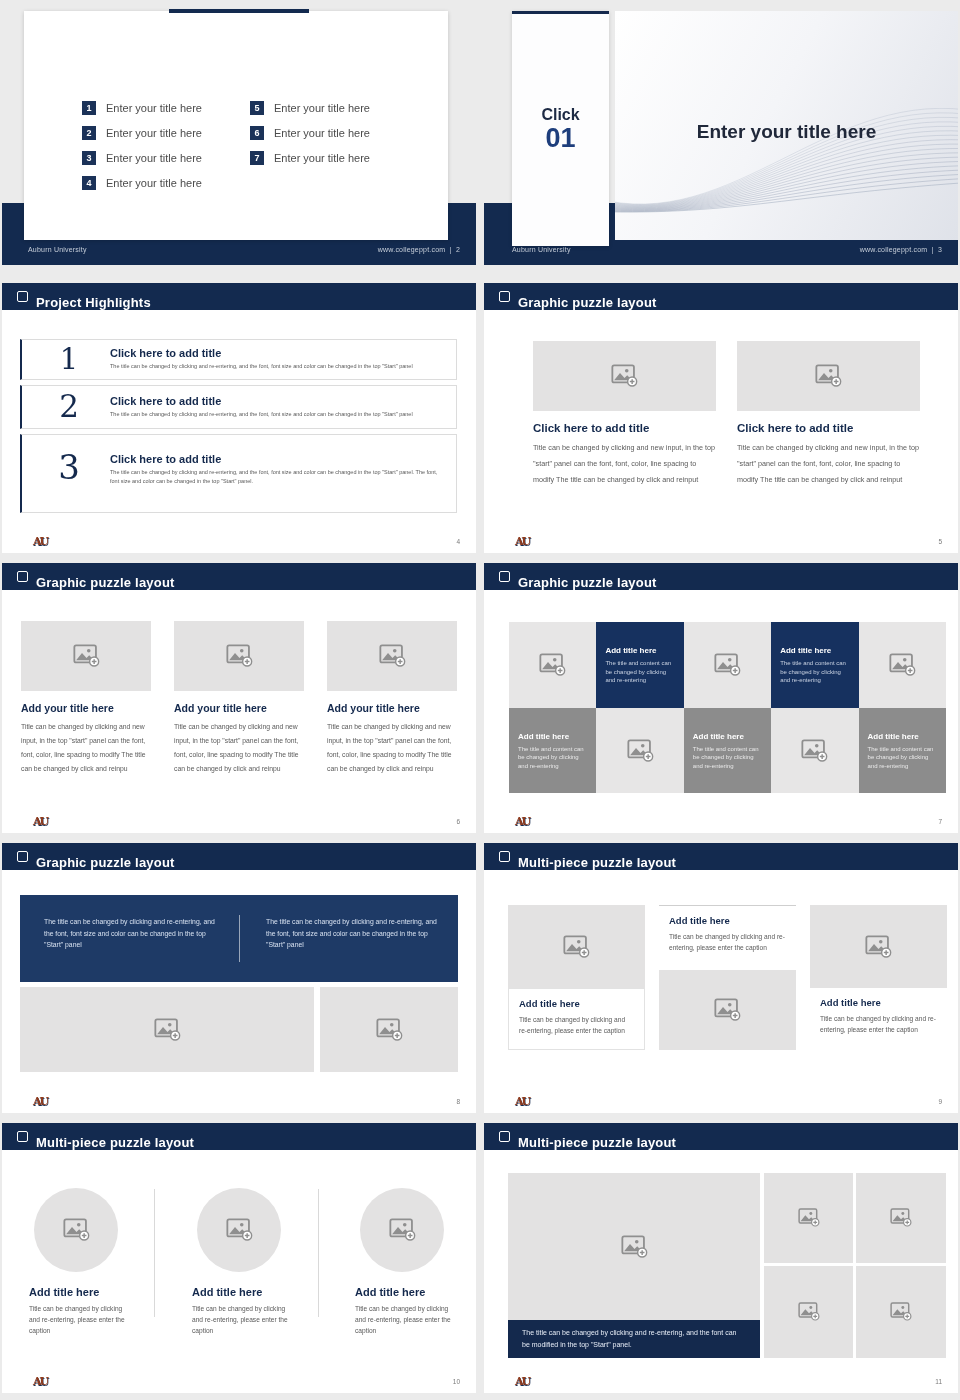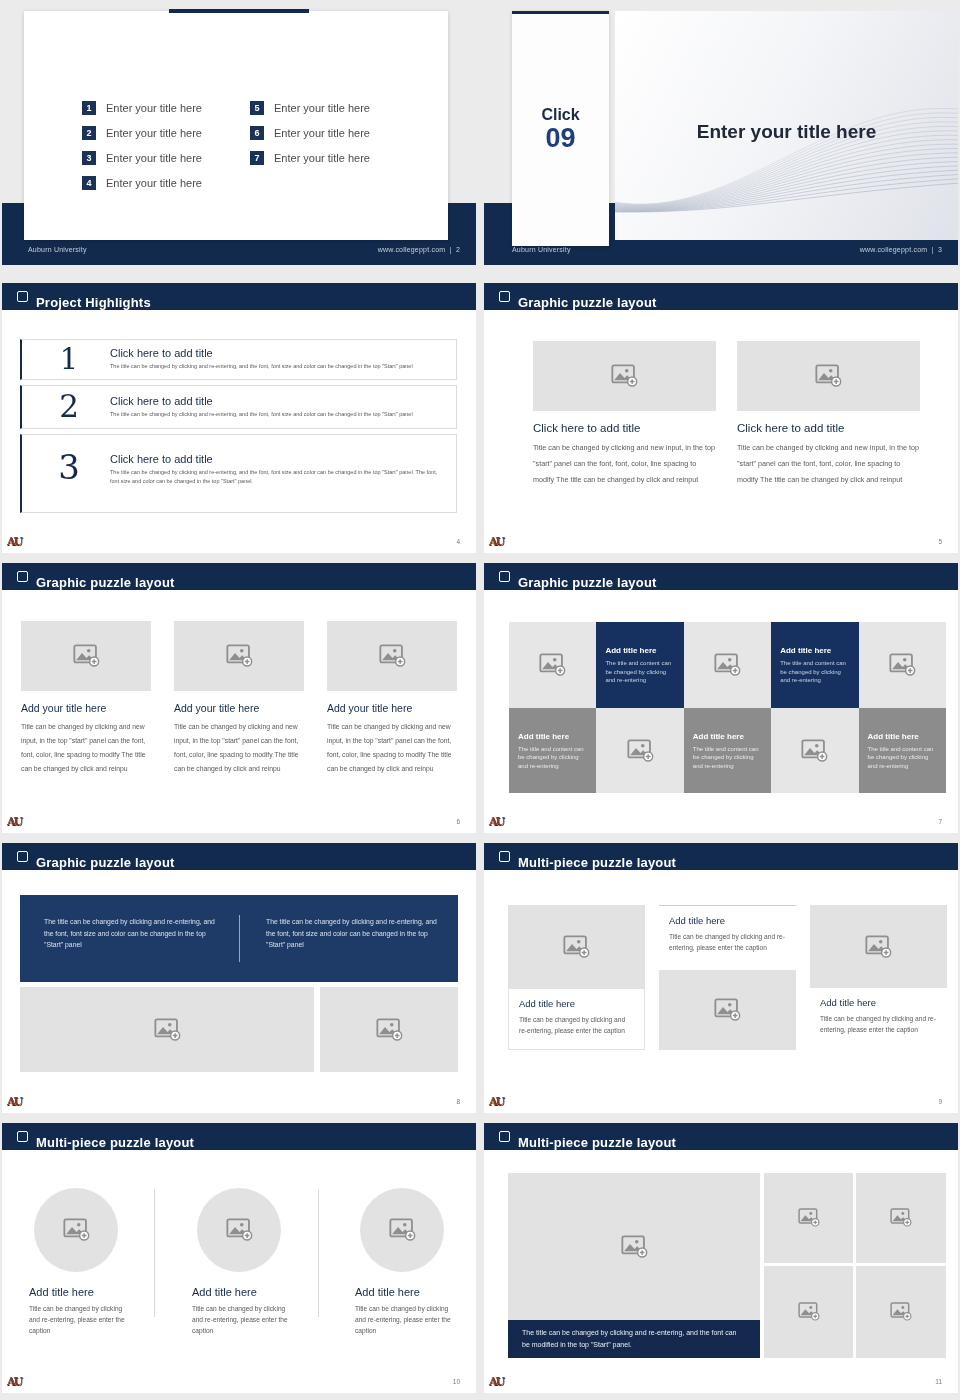--- a/index.html
+++ b/index.html
@@ -38,29 +38,29 @@
   .grad-title{position:absolute;left:0;right:0;top:110px;text-align:center;font-size:19px;
         font-weight:bold;color:#20283a;}
   #wave-svg{position:absolute;right:0;bottom:0;width:343px;height:132px;}
 
   
   .hdr{position:absolute;left:0;top:0;right:0;height:27px;background:#132a4f;display:flex;
         align-items:center;padding-left:15px;box-sizing:border-box;}
   .hdr-sq{width:9px;height:9px;border:1.5px solid #fff;border-radius:2px;margin-right:8px;flex:0 0 auto;}
   .hdr-t{font-size:13px;font-weight:bold;color:#fff;letter-spacing:.2px;margin-top:12px;}
   .pagenum{position:absolute;right:16px;bottom:8px;font-size:6.5px;color:#7a7a7a;}
-  .au-logo{position:absolute;left:5px;bottom:5px;font-family:"DejaVu Serif",serif;font-weight:bold;
+  .au-logo{position:absolute;left:31px;bottom:5px;font-family:"DejaVu Serif",serif;font-weight:bold;
         font-size:11px;color:#8f3a1c;letter-spacing:-2px;text-shadow:.5px .5px 0 #132a4f;}
 
   .ph{background:#e3e2e2;display:flex;align-items:center;justify-content:center;position:absolute;}
   .ph-icon{display:inline-block;width:27px;}
   .ph-icon.sm{width:22px;}
   .ph-icon svg{display:block;width:100%;height:auto;}
 
-  .navy-title{color:#14294d;font-weight:normal;}
+  .navy-title{color:#14294d;font-weight:bold;}
   .body-gray{color:#5a5a5a;}
 
   
   .hl-row{position:absolute;left:18px;right:19px;background:#fff;border:1px solid #dcdcdc;
         border-left:2px solid #14294d;box-sizing:border-box;}
   .hl-num{position:absolute;left:18px;top:2px;width:58px;text-align:center;
         font-family:"DejaVu Serif",serif;color:#14294d;}
   .hl-body{margin-left:88px;margin-right:10px;}
   .hl-title{font-size:11px;margin-top:7px;}
   .hl-text{font-size:5.5px;line-height:9px;margin-top:3px;}
@@ -178,21 +178,21 @@
           <path d="M-20 100.4 C 120 112.4, 189 59.5, 365 57.3" fill="none" stroke="#9aa5b8" stroke-width="0.7" opacity="0.61"></path>
           <path d="M-20 101.2 C 120 111.2, 187 66, 365 61.39999999999999" fill="none" stroke="#9aa5b8" stroke-width="0.7" opacity="0.63"></path>
           <path d="M-20 102 C 120 110, 185 72.5, 365 65.5" fill="none" stroke="#9aa5b8" stroke-width="0.7" opacity="0.6499999999999999"></path>
           <path d="M-20 102.8 C 120 108.8, 183 79, 365 69.6" fill="none" stroke="#9aa5b8" stroke-width="0.7" opacity="0.6699999999999999"></path>
           <path d="M-20 103.6 C 120 107.6, 181 85.5, 365 73.69999999999999" fill="none" stroke="#9aa5b8" stroke-width="0.7" opacity="0.69"></path>
         </svg>
       <div class="grad-title">Enter your title here</div>
     </div>
     <div class="part-panel">
       <div class="part-word">Click</div>
-      <div class="part-num">09</div>
+      <div class="part-num">01</div>
     </div>
     <div class="footline lft" style="left:28px">Auburn University</div>
     <div class="footline rgt"><span>www.collegeppt.com</span>&nbsp;&nbsp;<span>|</span>&nbsp;&nbsp;<span>3</span></div>
   </div>
 
   <div class="slide c0 r1">
     <div class="hdr">
         <span class="hdr-sq"></span>
         <span class="hdr-t">Project Highlights</span>
       </div>

